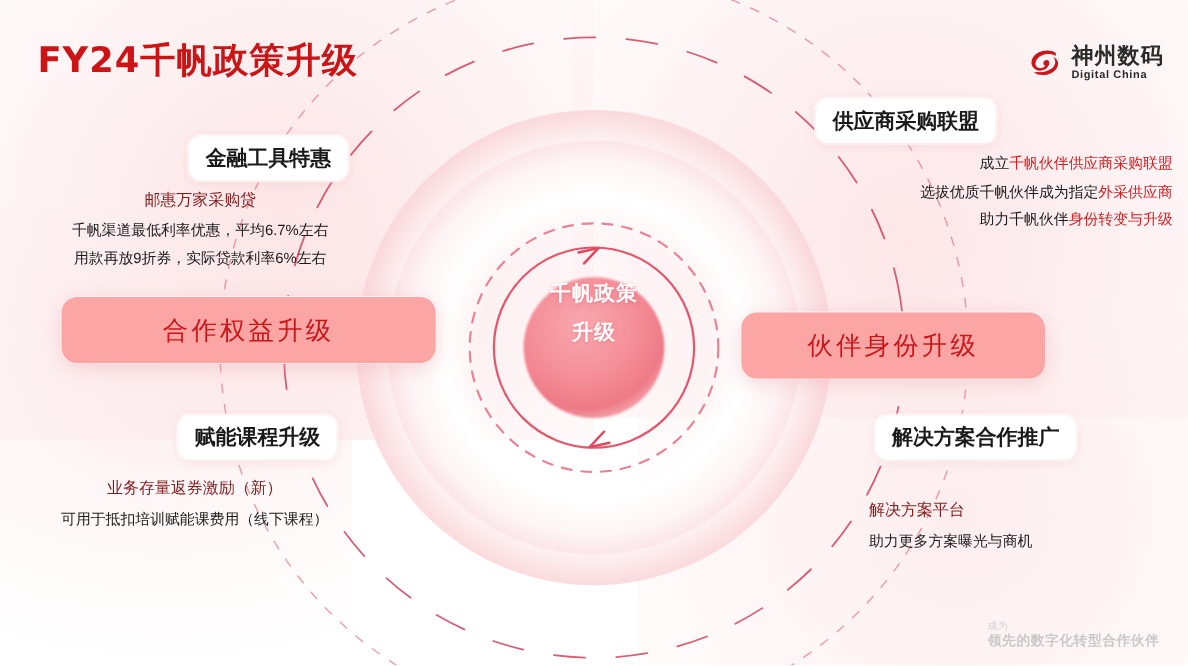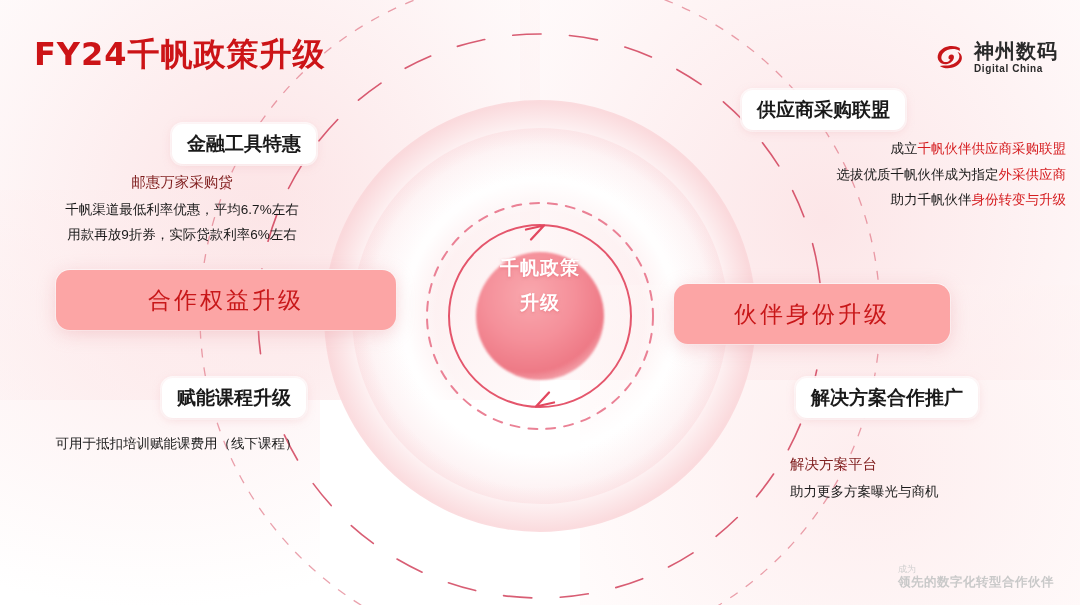--- a/index.html
+++ b/index.html
@@ -275,20 +275,21 @@
 
   <div class="tag" style="left:172px; top:124px;">金融工具特惠</div>
   <div class="block block-tl ta-center">
     <div class="line red head">邮惠万家采购贷</div>
     <div class="line">千帆渠道最低利率优惠，平均6.7%左右</div>
     <div class="line">用款再放9折券，实际贷款利率6%左右</div>
   </div>
 
   <div class="tag" style="left:162px; top:378px;">赋能课程升级</div>
   <div class="block block-bl ta-center">
+    <div class="line red head">业务存量返券激励（新）</div>
     <div class="line">可用于抵扣培训赋能课费用（线下课程）</div>
   </div>
 
   <div class="tag" style="left:742px; top:90px;">供应商采购联盟</div>
   <div class="block block-tr ta-right">
     <div class="line">
       <span>成立</span><span class="hl">千帆伙伴供应商采购联盟</span>
     </div>
     <div class="line">
       <span>选拔优质千帆伙伴成为指定</span><span class="hl">外采供应商</span>

